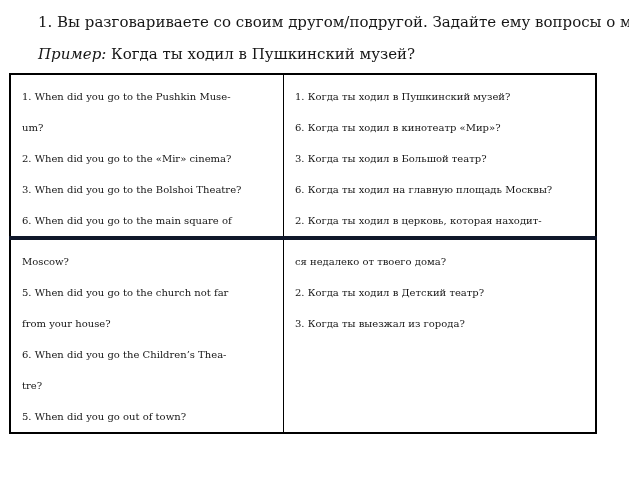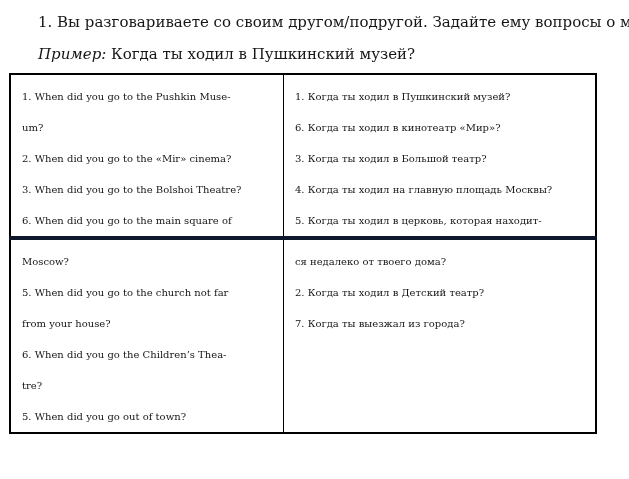--- a/index.html
+++ b/index.html
@@ -84,35 +84,35 @@
         <div class="qline">1. When did you go to the Pushkin Muse-</div>
         <div class="qline">um?</div>
         <div class="qline">2. When did you go to the «Mir» cinema?</div>
         <div class="qline">3. When did you go to the Bolshoi Theatre?</div>
         <div class="qline">6. When did you go to the main square of</div>
       </td>
       <td class="col-ru">
         <div class="qline">1. Когда ты ходил в Пушкинский музей?</div>
         <div class="qline">6. Когда ты ходил в кинотеатр «Мир»?</div>
         <div class="qline">3. Когда ты ходил в Большой театр?</div>
-        <div class="qline">4. Когда ты ходил на главную площадь Москвы?</div>
-        <div class="qline">5. Когда ты ходил в церковь, которая находит-</div>
+        <div class="qline">6. Когда ты ходил на главную площадь Москвы?</div>
+        <div class="qline">2. Когда ты ходил в церковь, которая находит-</div>
       </td>
     </tr>
     <tr class="block-bottom">
       <td class="col-en">
         <div class="qline">Moscow?</div>
         <div class="qline">5. When did you go to the church not far</div>
         <div class="qline">from your house?</div>
         <div class="qline">6. When did you go the Children’s Thea-</div>
         <div class="qline">tre?</div>
         <div class="qline">5. When did you go out of town?</div>
       </td>
       <td class="col-ru">
         <div class="qline">ся недалеко от твоего дома?</div>
         <div class="qline">2. Когда ты ходил в Детский театр?</div>
-        <div class="qline">7. Когда ты выезжал из города?</div>
+        <div class="qline">3. Когда ты выезжал из города?</div>
       </td>
     </tr>
   </tbody>
     </table>
 
 </div>
 
 </body></html>

